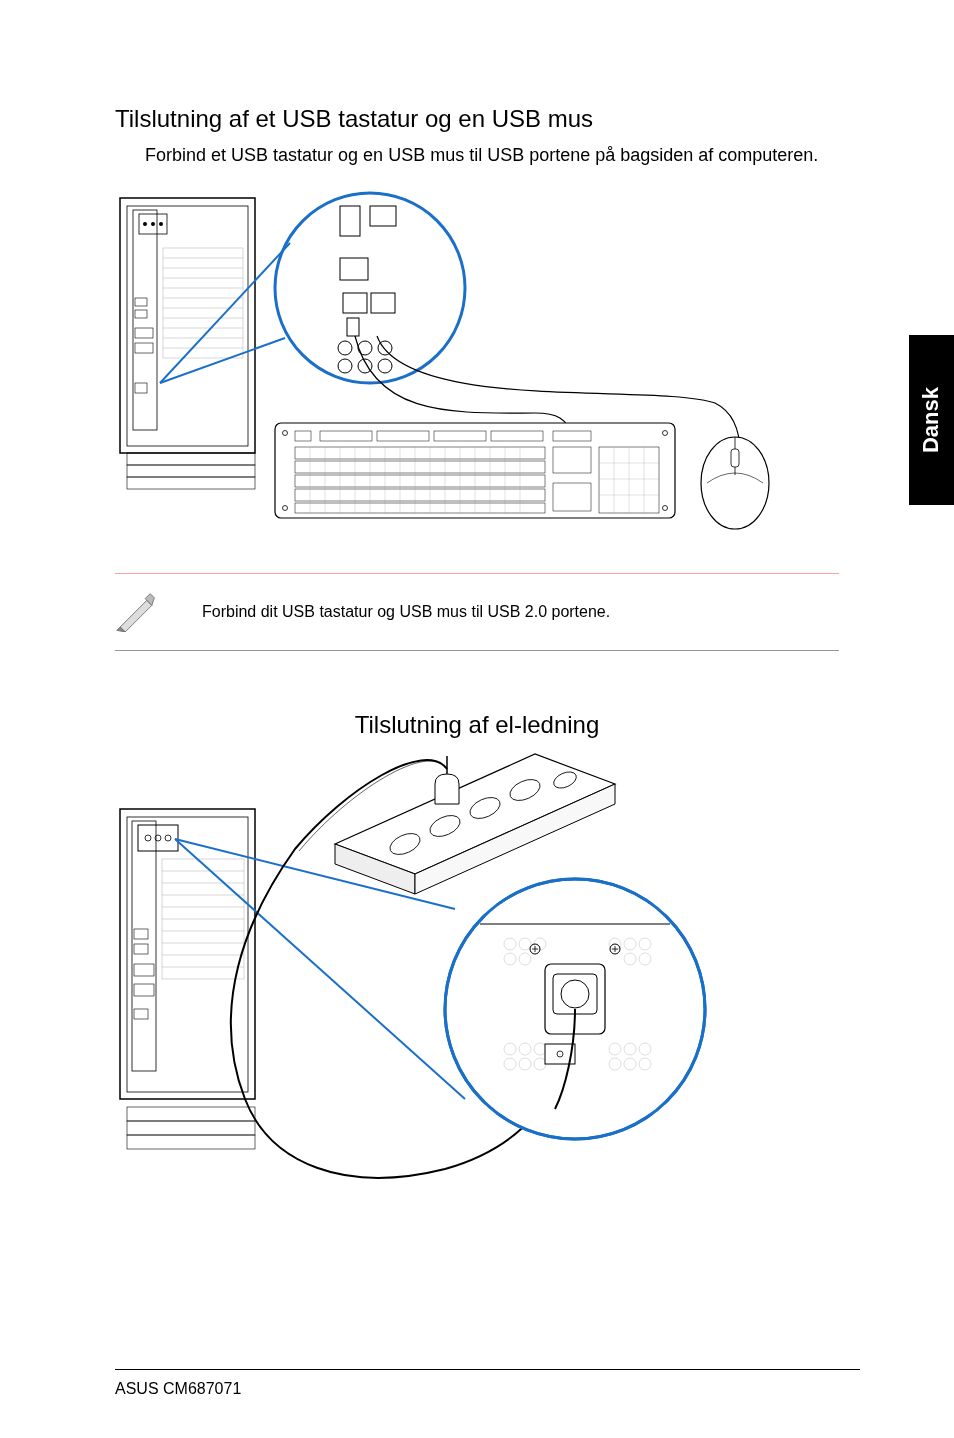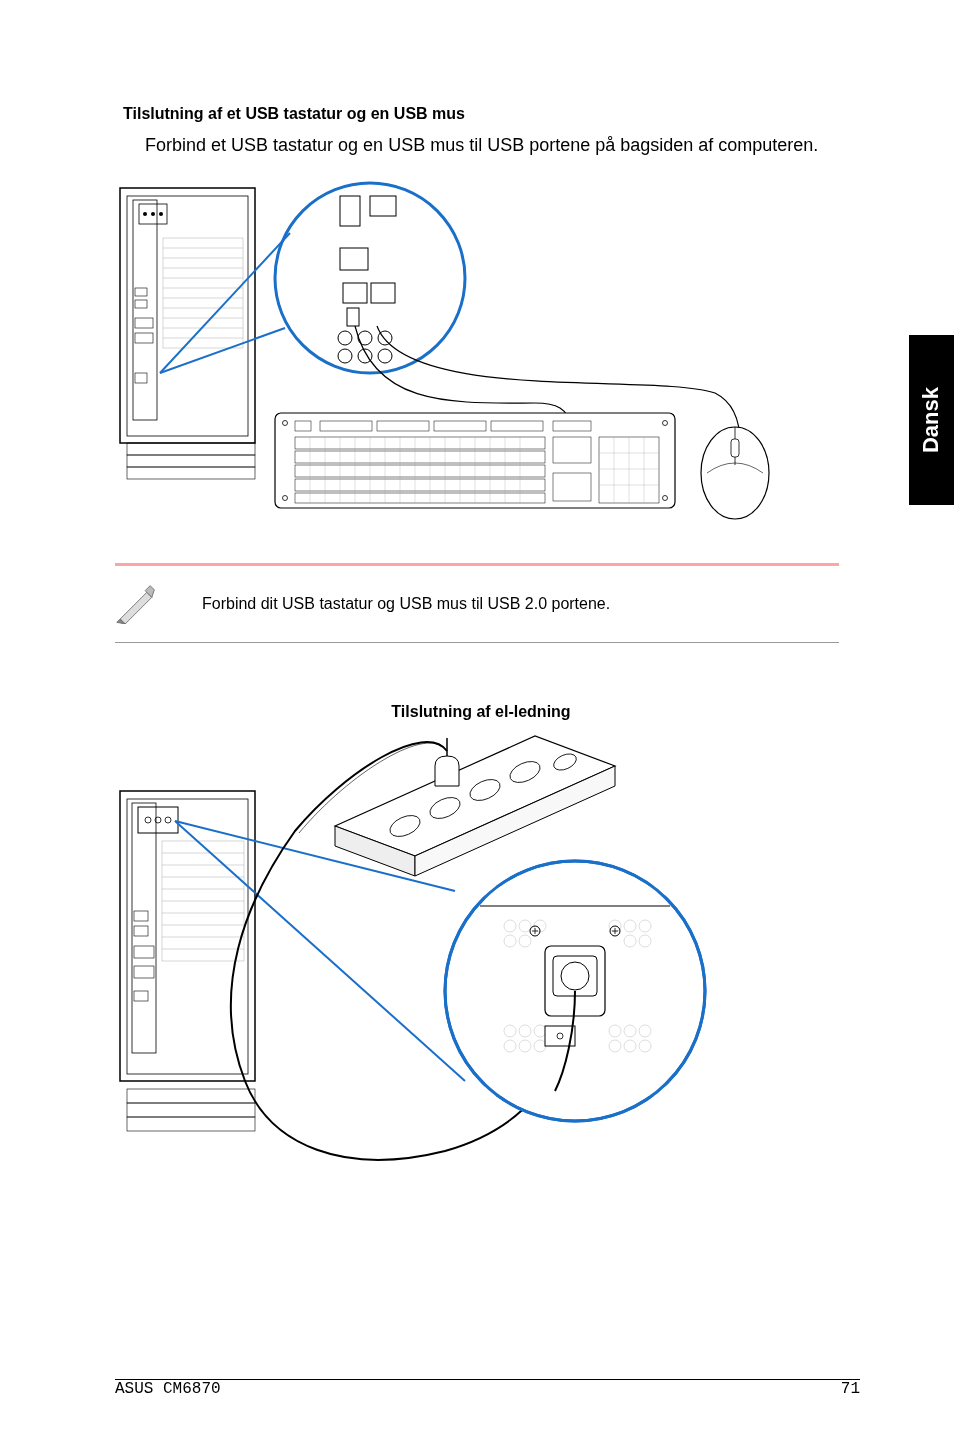--- a/index.html
+++ b/index.html
@@ -28,37 +28,36 @@
       align-items: center;
       justify-content: center;
     }
     .language-tab span {
       transform: rotate(-90deg);
       font-weight: bold;
       font-size: 22px;
       white-space: nowrap;
     }
     h2 {
-      font-size: 16px;
-      font-weight: bold;
+      font-size: 24px;
+      font-weight: normal;
       margin-bottom: 10px;
-      margin-left: 8px;
     }
     .body-text {
       font-size: 18px;
       line-height: 1.4;
       margin-bottom: 20px;
       margin-left: 30px;
     }
     .diagram {
       width: 100%;
       margin-bottom: 25px;
     }
     .note-box {
-      border-top: 3px solid #fca5a5;
+      border-top: 1px solid #fca5a5;
       border-bottom: 1px solid #999;
       padding: 18px 0;
       margin-bottom: 60px;
       display: flex;
       align-items: center;
       gap: 45px;
     }
     .note-icon {
       width: 42px;
       height: 40px;
@@ -69,24 +68,23 @@
     .section2 {
       margin-top: 20px;
       text-align: center;
     }
     .footer {
       position: absolute;
       bottom: 40px;
       left: 115px;
       right: 94px;
       border-top: 1px solid #000;
+      padding-top: 10px;
       display: flex;
-      justify-content: space-between;
       font-size: 16px;
-      font-family: Liberation Mono, monospace;
     }
     .diagram-svg {
       display: block;
     }
   </style>
 </head>
 <body>
 
 <div class="page">
   <div class="language-tab">

